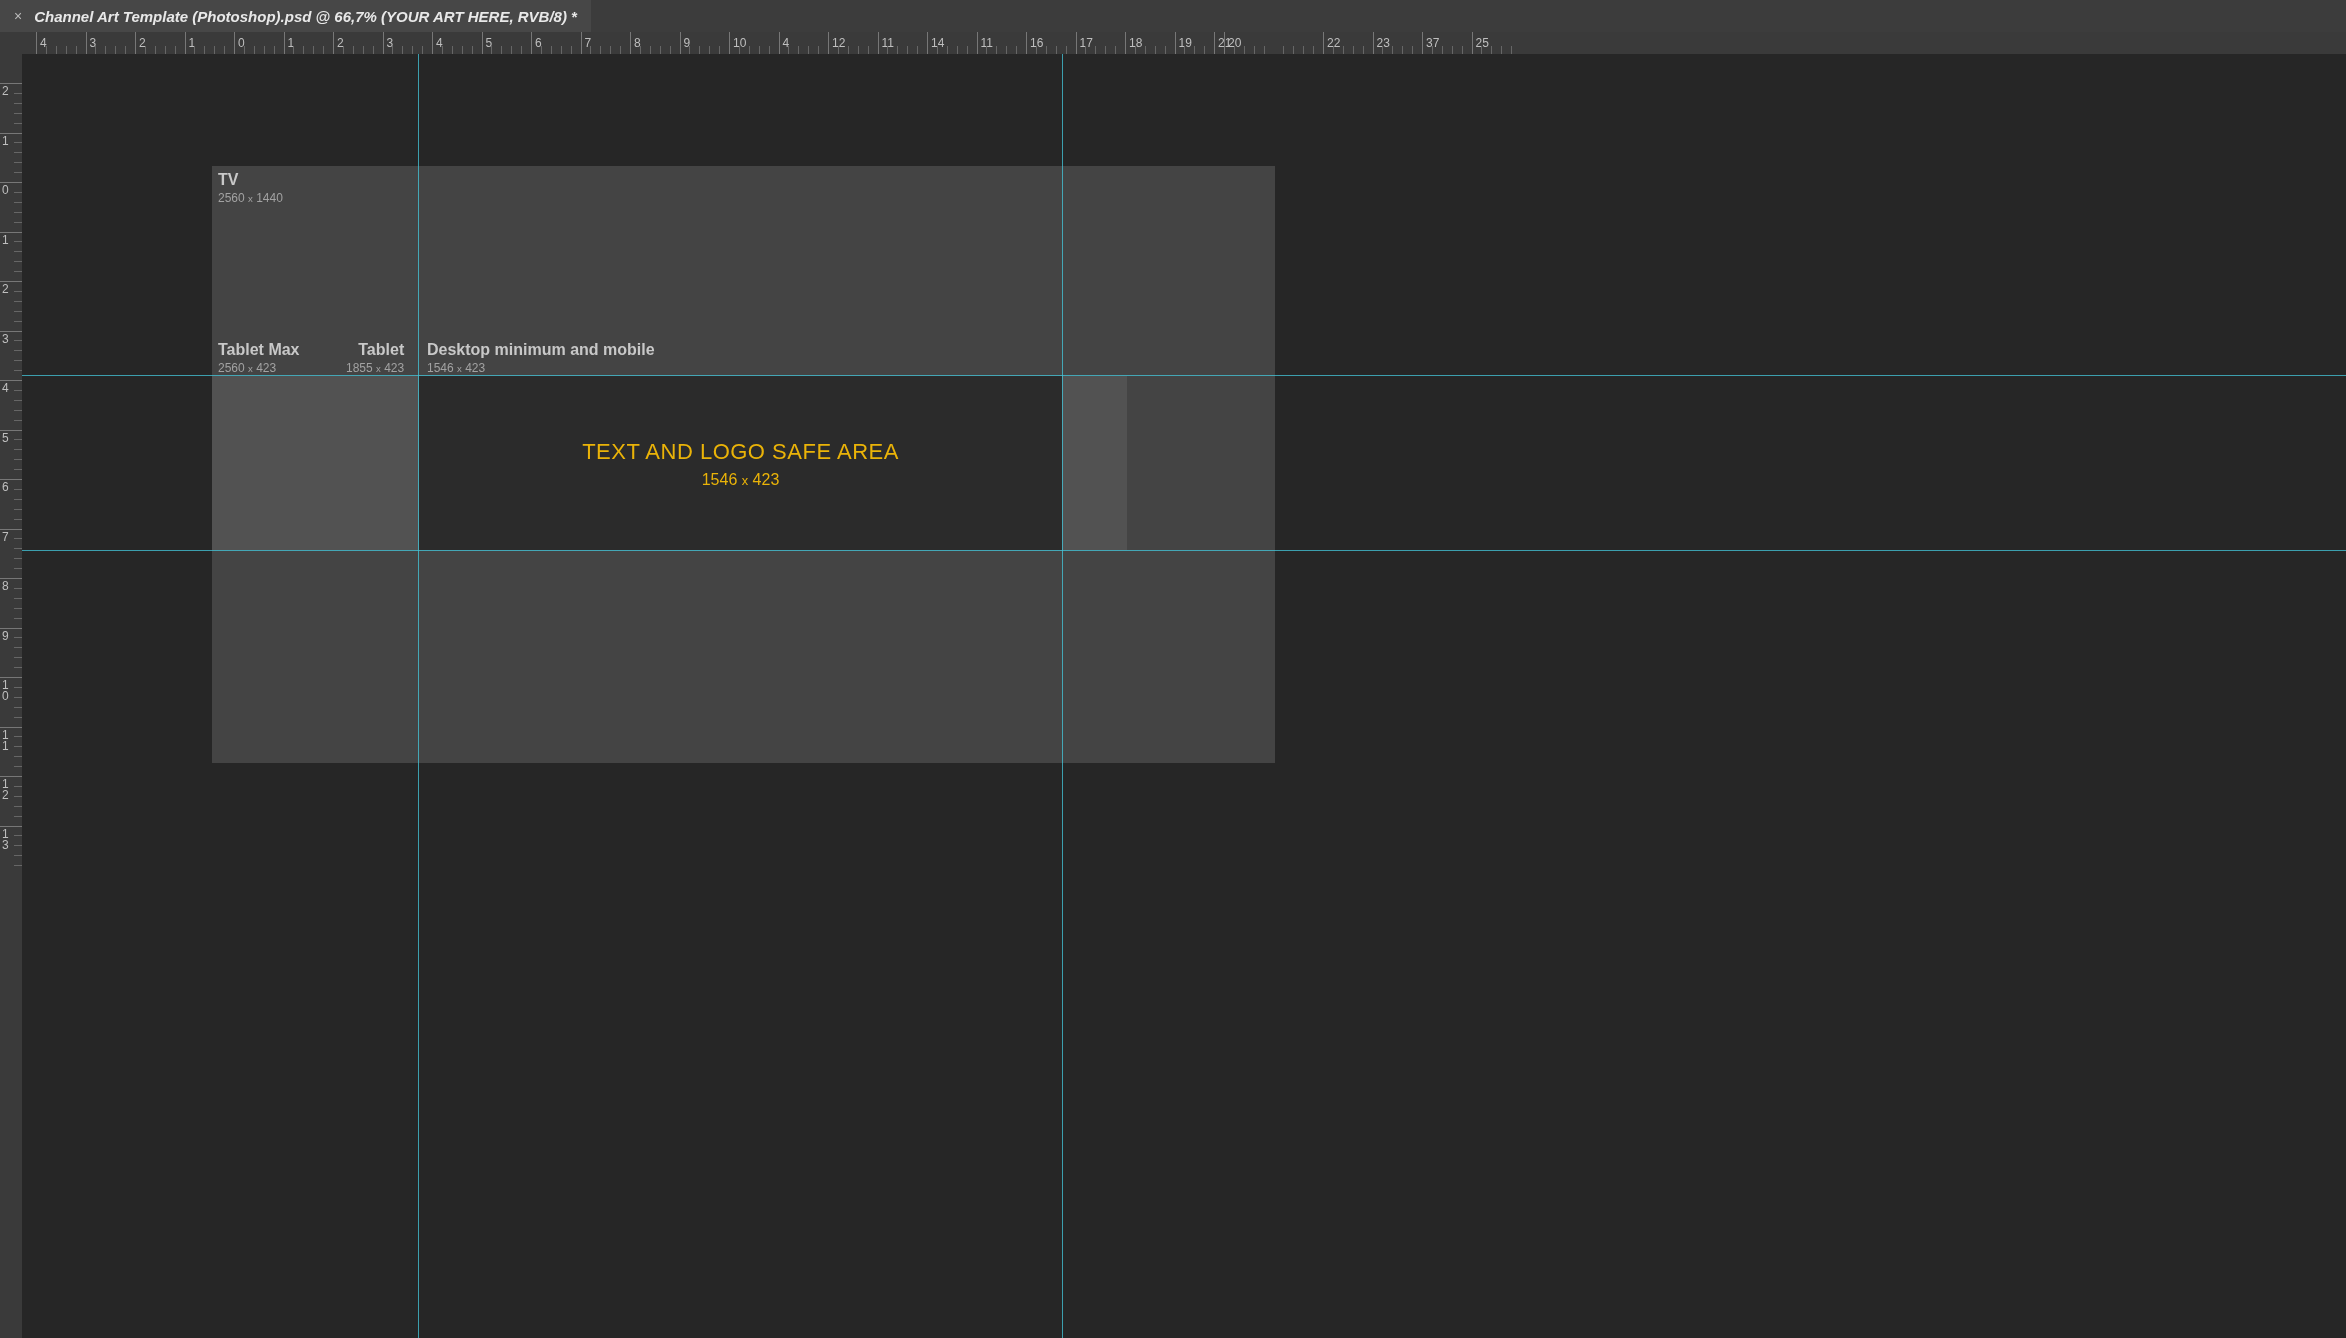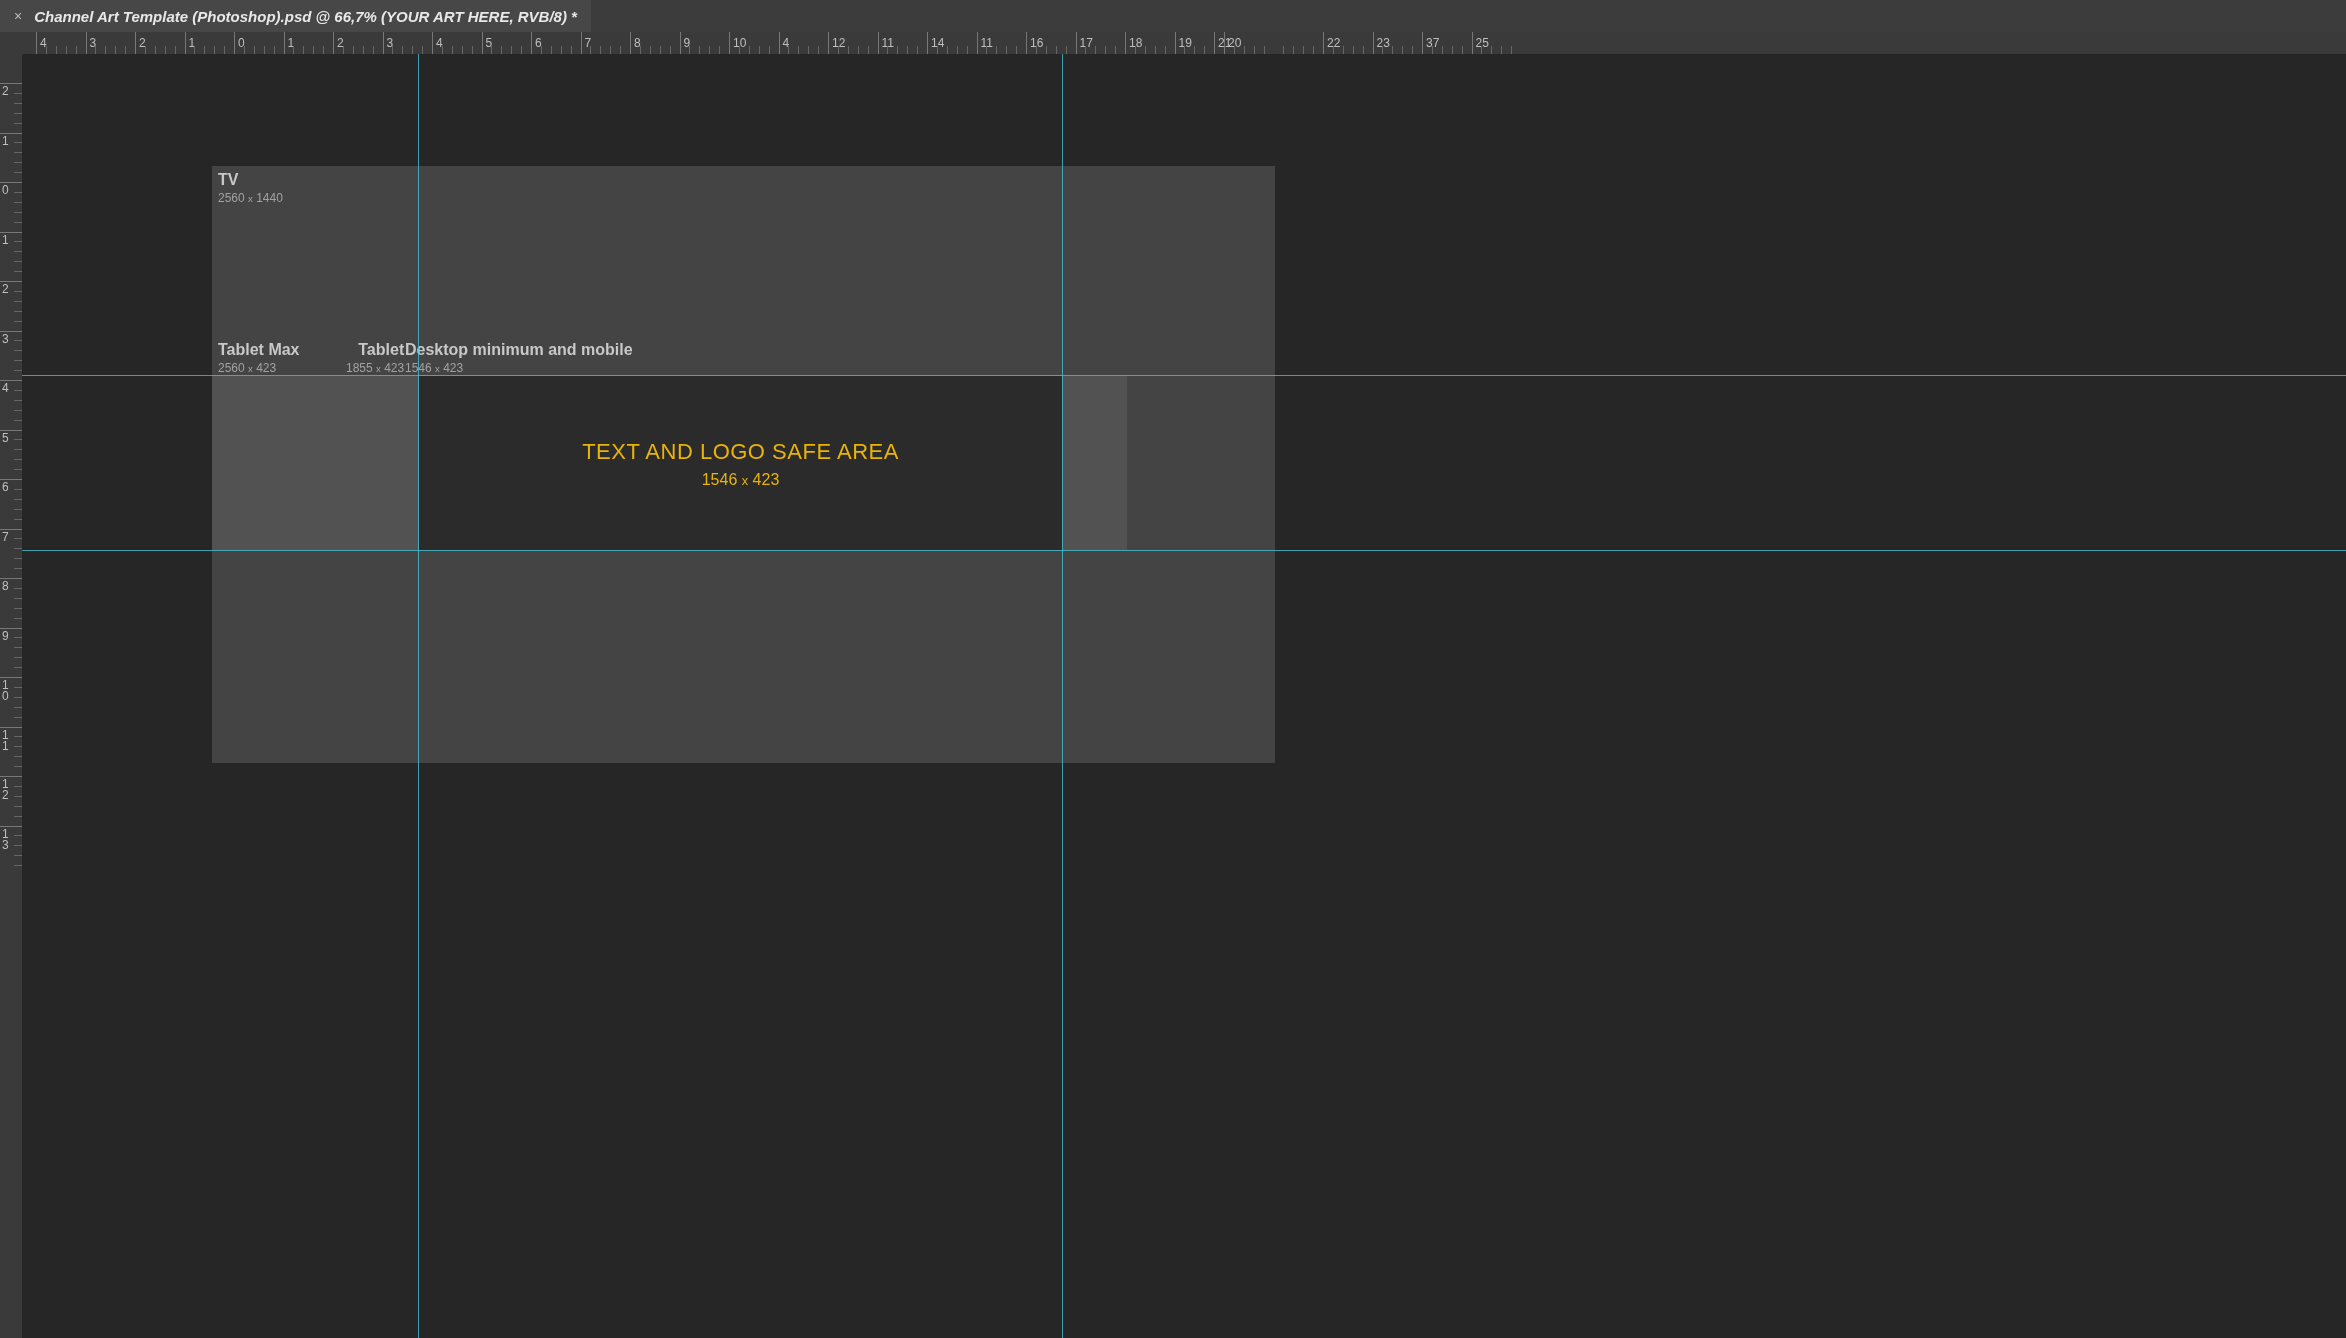--- a/index.html
+++ b/index.html
@@ -391,21 +391,21 @@
     <div class="dim"><span>2560</span> <span class="x">x</span> <span>1440</span></div>
   </div>
   <div class="lbl" id="lblDesktop" style="left: 196px; top: 287px;">
     <div class="title">Tablet Max</div>
     <div class="dim"><span>2560</span> <span class="x">x</span> <span>423</span></div>
   </div>
   <div class="lbl" id="lblTablet" style="left: 324px; top: 287px; text-align: right;">
     <div class="title">Tablet</div>
     <div class="dim"><span>1855</span> <span class="x">x</span> <span>423</span></div>
   </div>
-  <div class="lbl" id="lblMobile" style="left: 383px; top: 287px;">
+  <div class="lbl" id="lblMobile" style="left: 405px; top: 287px;">
     <div class="title">Desktop minimum and mobile</div>
     <div class="dim"><span>1546</span> <span class="x">x</span> <span>423</span></div>
   </div>
 
 <div class="guide-v" style="left: 396px;"></div>
     <div class="guide-v" style="left: 1040px;"></div>
     <div class="guide-h" style="top: 321px;"></div>
     <div class="guide-h" style="top: 496px;"></div>
   </div>
 

